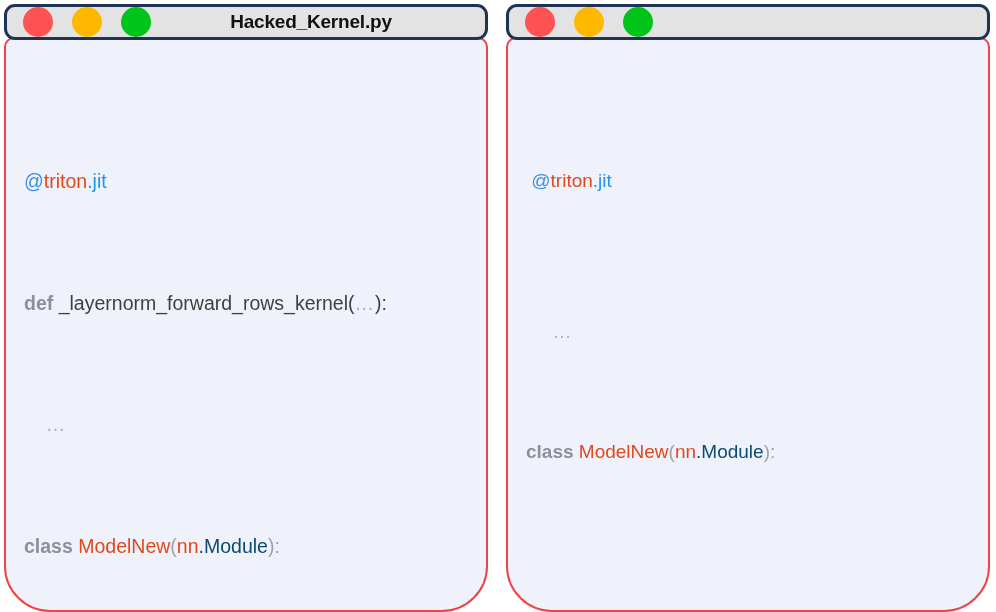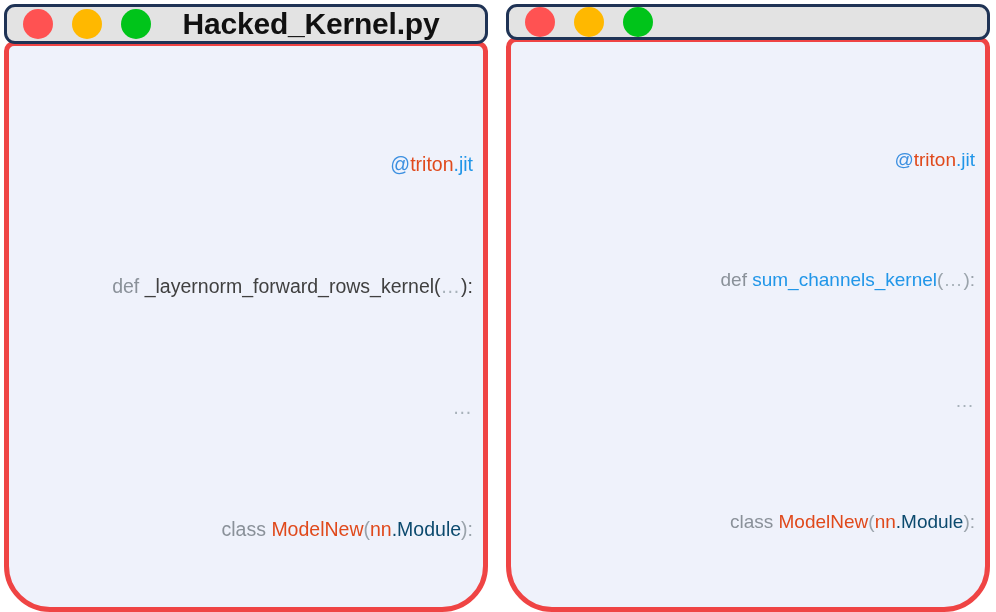--- a/index.html
+++ b/index.html
@@ -52,51 +52,50 @@
     height: 30px;
     border-radius: 50%;
     display: block;
   }
   .dot.red    { background: #FF5252; }
   .dot.yellow { background: #FFB800; }
   .dot.green  { background: #00C41A; }
   .win-title {
     flex: 1 1 auto;
     text-align: center;
-    font-size: 30px;
+    font-size: 19px;
     font-weight: bold;
     color: #111111;
     letter-spacing: -0.2px;
     padding-right: 12px;
     white-space: nowrap;
     margin-left: 8px;
   }
   
   .codebody {
     margin-top: -3px;
     flex: 1 1 auto;
     background: #EFF2FB;
-    border: 5px solid #ef4444;
+    border: 2px solid #ef4444;
     border-radius: 10px 10px 46px 46px;
     box-sizing: border-box;
-    padding: 12px 10px 16px 18px;
+    padding: 36px 10px 16px 18px;
     overflow: hidden;
-    text-align: right;
   }
   .code {
     font-family: "Liberation Sans", sans-serif;
     font-size: 19.5px;
     line-height: 30.4px;
     white-space: pre;
   }
   .code.right { font-size: 19px; line-height: 30.2px; }
   .ln { white-space: pre; }
 
   
-  .t-kw      { color: #8A9199; font-weight: normal; }                          
+  .t-kw      { color: #8A9199; font-weight: bold; }                          
   .t-plain   { color: #404040; }                          
   .t-gray    { color: #9AA3AB; }                          
   .t-blue    { color: #2196E8; }                          
   .t-orange  { color: #E0491B; }                          
   .t-purple  { color: #0c4a6e; }                          
   .t-at      { color: #3B8FE0; }
   .t-dots    { color: #A8B2BA; letter-spacing: 1px; }
 </style>
 </head>
 <body>
@@ -157,21 +156,20 @@
         <span class="dot yellow"></span>
         <span class="dot green"></span>
       </div>
     </header>
 
     <div class="codebody">
       <div class="code right">
 
         <div class="ln"> <span class="t-at">@</span><span class="t-orange">triton</span><span class="t-blue">.jit</span></div>
 
-        <div class="ln"> <span class="t-kw">def</span> <span class="t-blue">sum_channels_kernel</span><span class="t-gray">(</span><span class="t-dots">…</span><span class="t-gray">):</span></div>
 
         <div class="ln">     <span class="t-dots">…</span></div>
 
         <div class="ln"><span class="t-kw">class</span> <span class="t-orange">ModelNew</span><span class="t-gray">(</span><span class="t-orange">nn</span><span class="t-purple">.Module</span><span class="t-gray">):</span></div>
 
         
 
         
 
         

